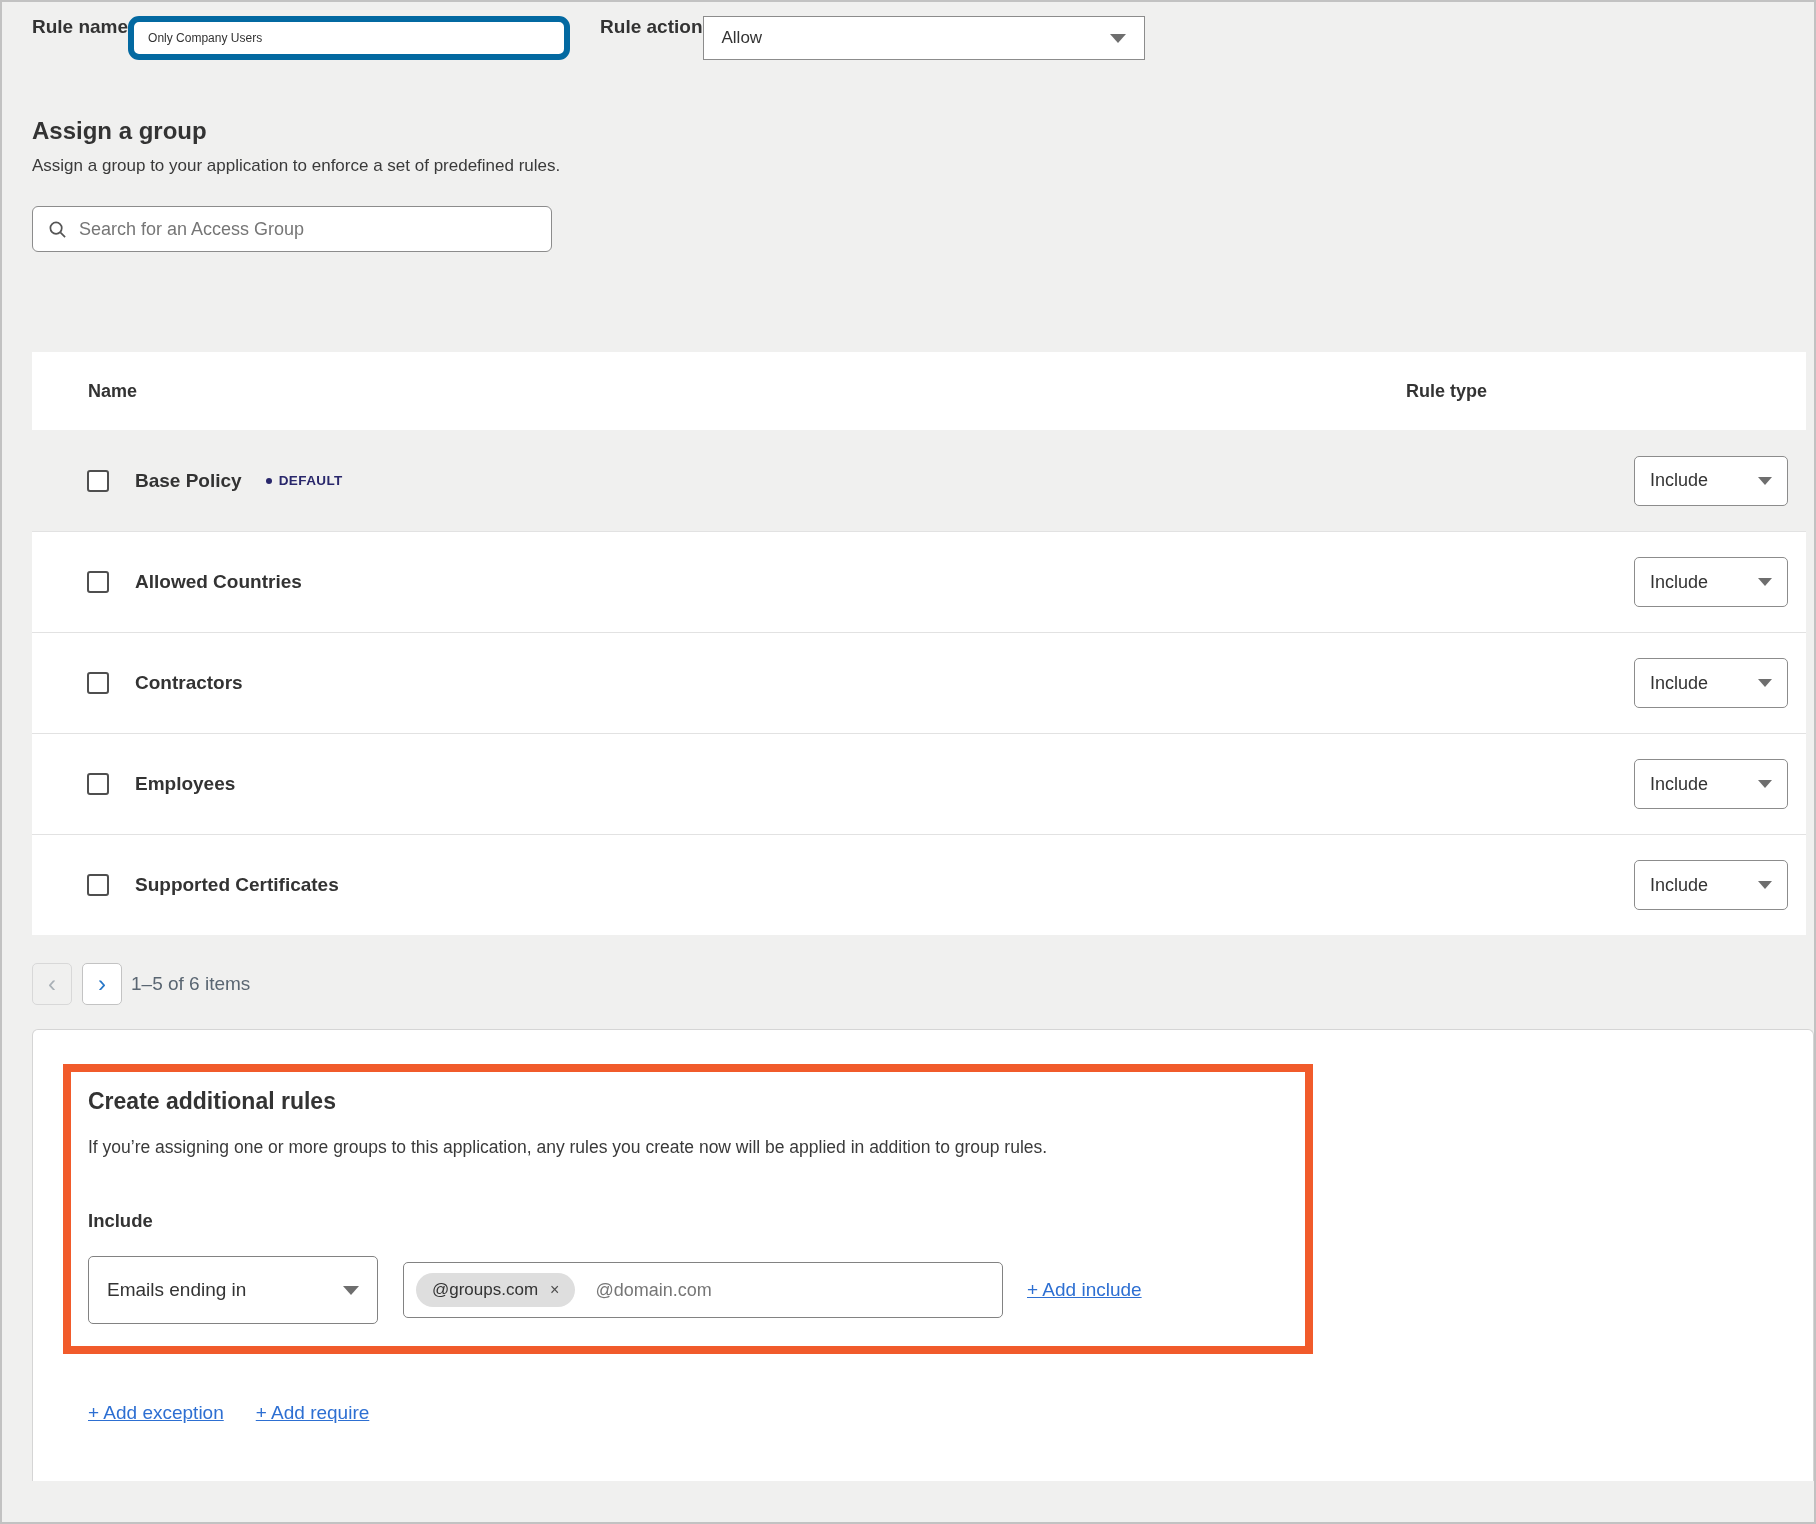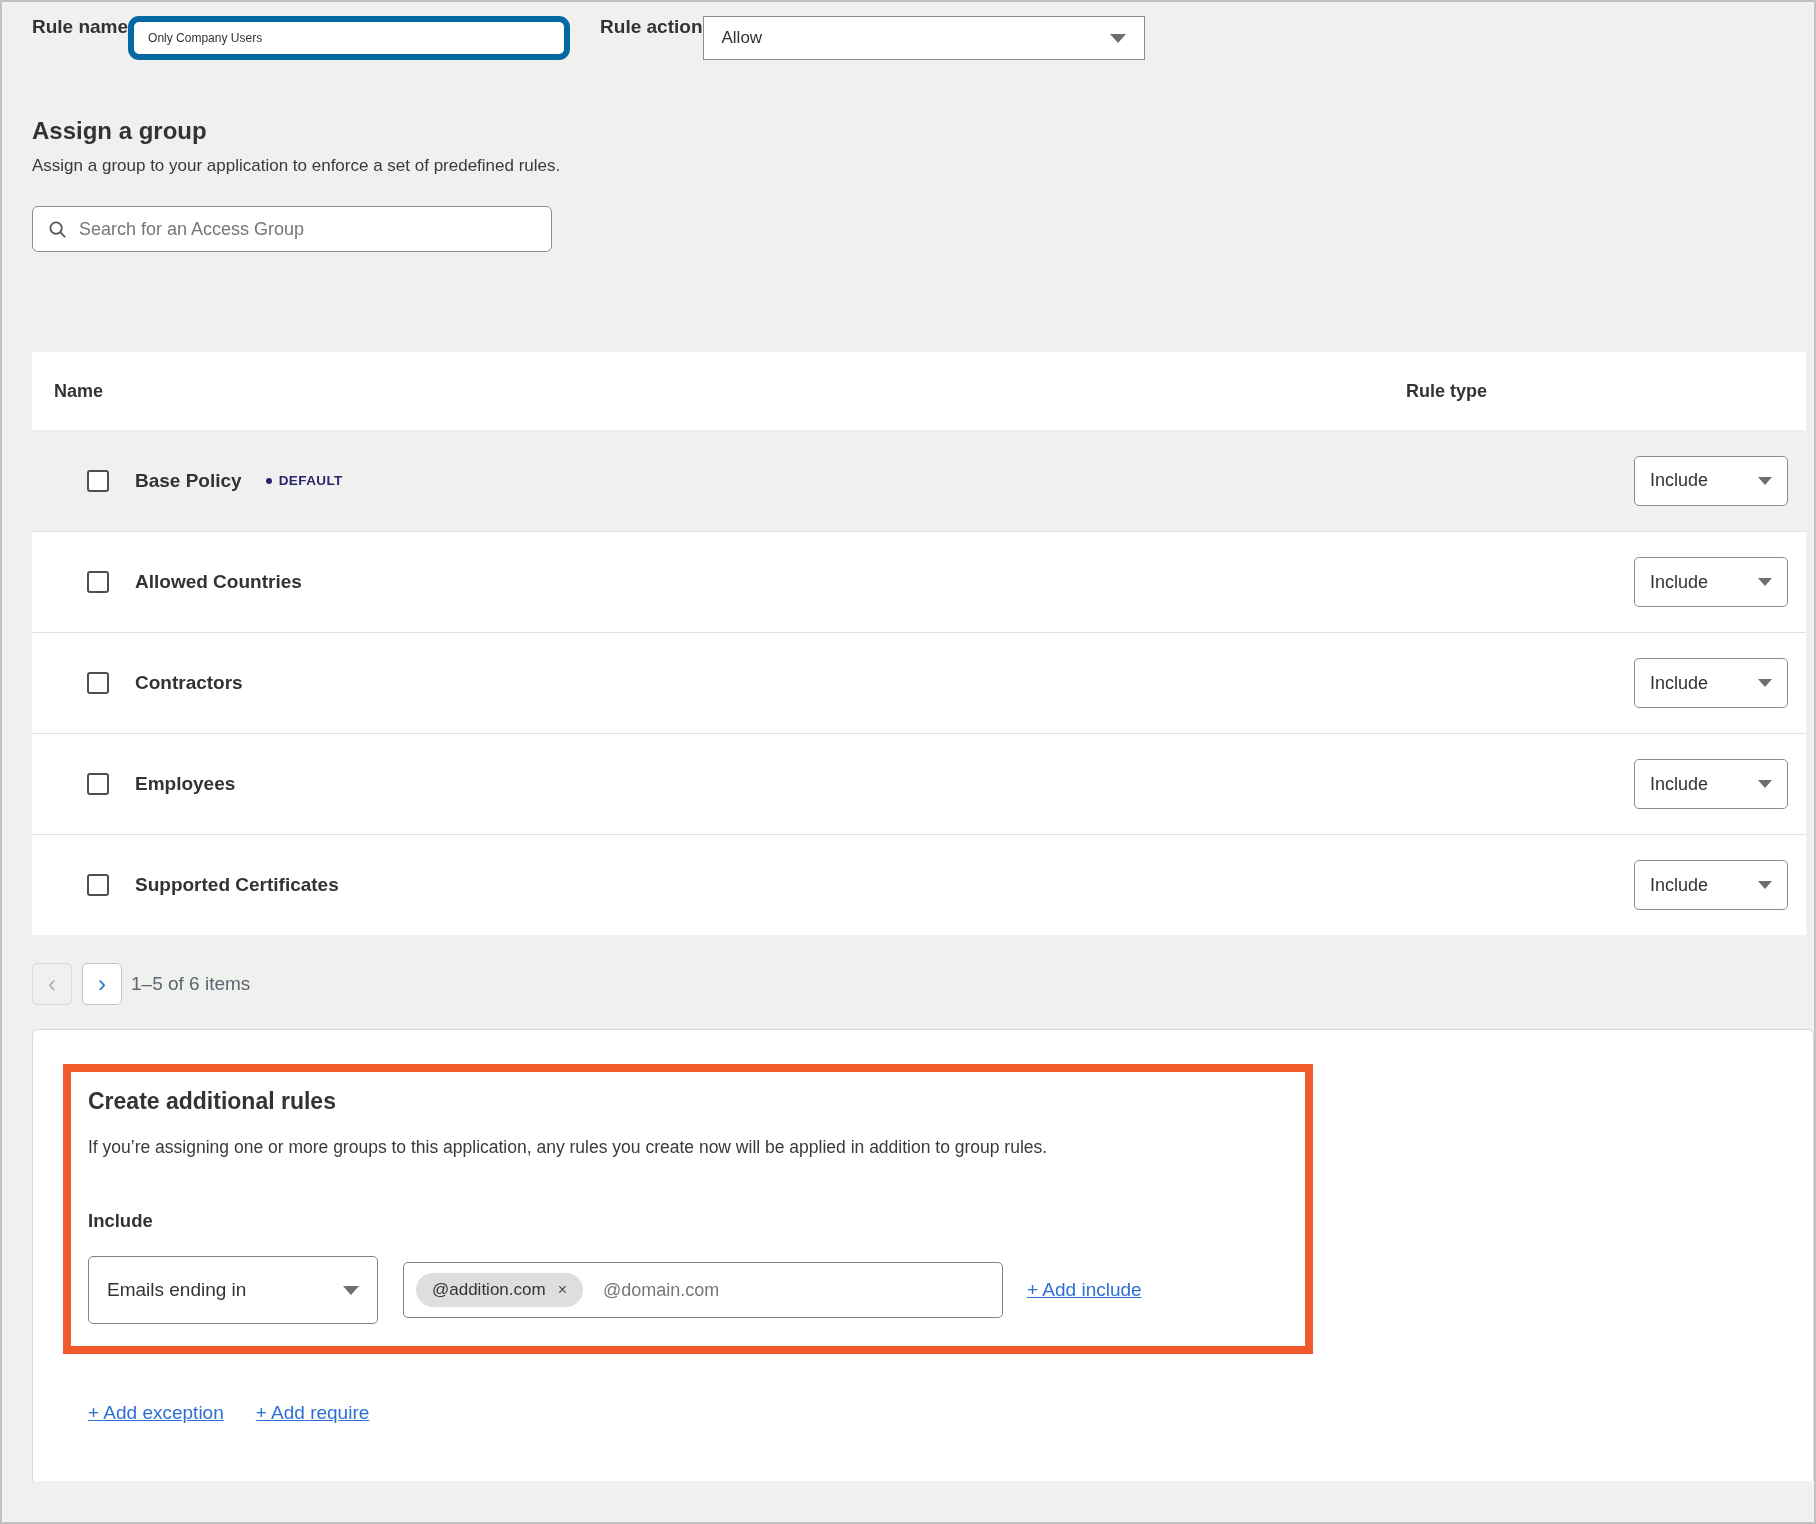--- a/index.html
+++ b/index.html
@@ -30,21 +30,21 @@
     margin:30px 0 0 30px; width:520px; height:46px; background:#fff;
     border:1px solid #8c8c8c; border-radius:6px; display:flex; align-items:center; padding:0 15px; gap:12px;
   }
   .search-box input {
     border:none; outline:none; flex:1; font-family:inherit; font-size:18px; color:#333; background:transparent;
   }
   .search-box input::placeholder { color:#767676; }
   
   .group-table { margin:100px 0 0 30px; width:1774px; }
   .thead { display:flex; align-items:center; height:78px; background:#fff; }
-  .th-name { flex:1; padding-left:22px; font-size:18px; font-weight:700; color:#333; }
+  .th-name { flex:1; padding-left:56px; font-size:18px; font-weight:700; color:#333; }
   .th-type { width:400px; font-size:18px; font-weight:700; color:#333; }
   .trow { display:flex; align-items:center; height:101px; background:#fff; border-top:1px solid #e2e2e2; }
   .trow.highlight { background:#f0f0ef; border-top:none; }
   .cell-name { flex:1; display:flex; align-items:center; padding-left:55px; }
   .checkbox {
     width:22px; height:22px; border:2px solid #4f4f4f; border-radius:3px; background:#fff; cursor:pointer; flex:none;
   }
   .row-label { margin-left:26px; font-size:19px; font-weight:700; color:#333; }
   .default-badge { display:flex; align-items:center; margin-left:24px; gap:7px; }
   .badge-dot { width:6px; height:6px; border-radius:50%; background:#29276b; }
@@ -224,21 +224,21 @@
       <div class="include-label">Include</div>
 
       <div class="include-row">
         <div class="rule-select">
           <span class="sel-text">Emails ending in</span>
           <span class="tri-down"></span>
         </div>
 
         <div class="email-input">
           <span class="chip">
-            <span>@addition.com</span>
+            <span>@groups.com</span>
             <span class="chip-close">×</span>
           </span>
           <input type="text" placeholder="@domain.com" style="">
         </div>
 
         <a class="link add-include">+ Add include</a>
       </div>
     </div>
 
     <div class="footer-links">

